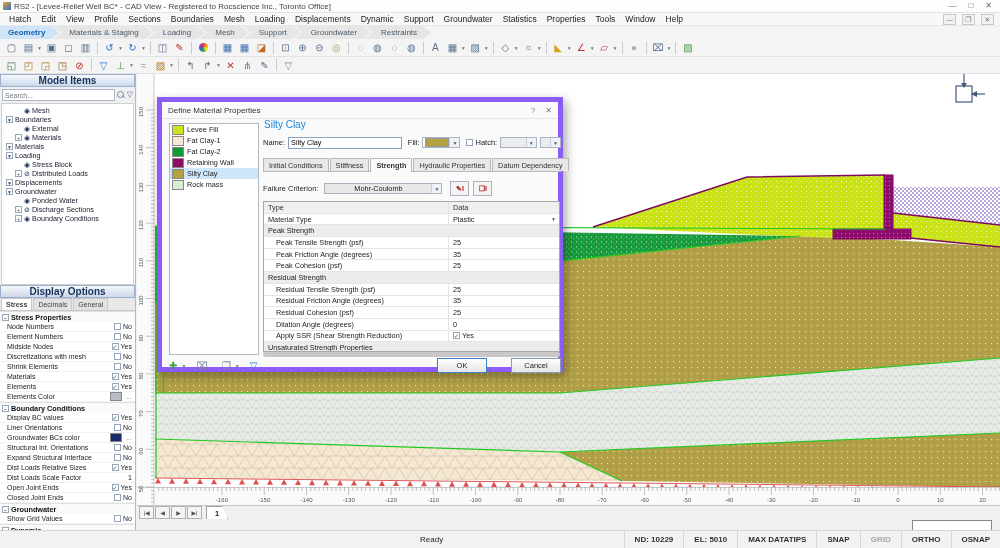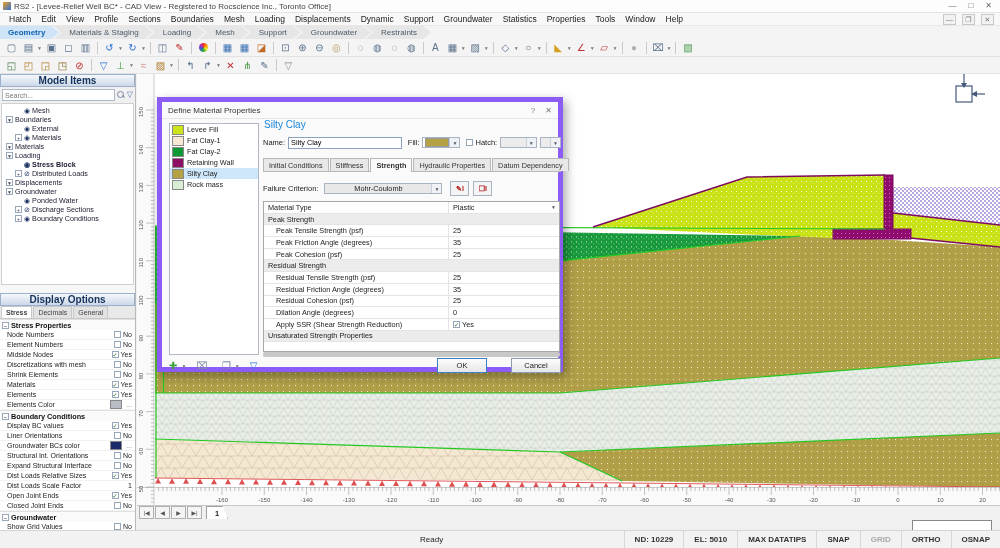--- a/index.html
+++ b/index.html
@@ -40,21 +40,21 @@
   .magicon{width:8px;height:8px;position:relative;flex:none}
   .magicon::before{content:"";position:absolute;left:0;top:0;width:5px;height:5px;border:1px solid #7a8aa0;border-radius:50%}
   .magicon::after{content:"";position:absolute;left:5px;top:5px;width:3px;height:1px;background:#7a8aa0;transform:rotate(45deg)}
   .funicon{font-size:8px;color:#5a7ab0;flex:none;line-height:8px}
   #tree{background:#fff;border:1px solid #d0d0d0;margin:0 1px;height:178px;overflow:hidden;padding-top:2px}
   .trow{display:flex;align-items:center;height:9px;font-size:7.2px;color:#1a1a2e;white-space:nowrap}
   .exp{width:7px;height:7px;border:1px solid #97a7bc;background:#fff;font-size:5px;line-height:6px;text-align:center;color:#445;margin-right:2px;flex:none;box-sizing:border-box}
   .noexp{width:7px;margin-right:2px;flex:none}
   .ticon{color:#1a3060;font-size:7px;margin-right:2px;flex:none;line-height:7px}
   
-  #dispopts{margin-top:8px}
+  #dispopts{}
   #dotabs{display:flex;height:12px;background:#e9e9e9;border-bottom:1px solid #c8c8c8;padding-left:1px}
   .dotab{font-size:7px;padding:0 4px;display:flex;align-items:center;border:1px solid #c8c8c8;border-bottom:none;background:#e2e2e2;color:#444;margin-right:1px}
   .dotab.active{background:#fff;font-weight:bold}
   #dorows{background:#fff;height:222px;overflow:hidden}
   .dohdr{display:flex;align-items:center;height:10px;font-size:7.3px;font-weight:bold;color:#111;padding-left:2px;border-top:1px solid #e0e0e0;background:#fafafa}
   .dohdr .exp{margin-right:2px}
   .dorow{display:flex;align-items:center;height:9px;font-size:7px;color:#222;padding:0 3px 0 7px;border-bottom:1px solid #f2f2f2}
   .dorow .lbl{flex:1;white-space:nowrap;overflow:hidden}
   .chk{width:7px;height:7px;border:1px solid #95a5ba;background:#fff;font-size:6px;line-height:6px;text-align:center;color:#2a5a2a;margin-right:2px;flex:none;box-sizing:border-box}
   .sw{width:10px;height:7px;border:1px solid #888;flex:none}
@@ -273,21 +273,21 @@
         <span>Materials</span>
       </div>
       <div class="trow" style="padding-left: 4px;">
         <span class="exp">▼</span>
         <span>Materials</span>
       </div>
       <div class="trow" style="padding-left: 4px;">
         <span class="exp">▼</span>
         <span>Loading</span>
       </div>
-      <div class="trow" style="padding-left: 13px; font-weight: bold;">
+      <div class="trow" style="padding-left: 13px;">
         <span class="noexp"></span>
         <span class="ticon">◉</span>
         <span>Stress Block</span>
       </div>
       <div class="trow" style="padding-left: 13px;">
         <span class="exp">+</span>
         <span class="ticon">⊘</span>
         <span>Distributed Loads</span>
       </div>
       <div class="trow" style="padding-left: 4px;">
@@ -1000,20 +1000,24 @@
   <div id="fcrow">
     <span>Failure Criterion:</span>
     <span id="fccombo" class="combo">
       <span class="val">Mohr-Coulomb</span>
       <span class="car">▼</span>
     </span>
     <span class="fcbtn">✎I</span>
     <span class="fcbtn">❐I</span>
   </div>
   <div id="mattable">
+      <div class="mtr hd">
+        <span class="c1">Type</span>
+        <span class="c2">Data</span>
+      </div>
       <div class="mtr">
         <span class="c1">Material Type</span>
         <span class="c2">
           <span>Plastic</span>
           <span class="ddcar">▼</span>
         </span>
       </div>
       <div class="mtr section">
         <span class="c1" style="width: 100%;">Peak Strength</span>
       </div>

